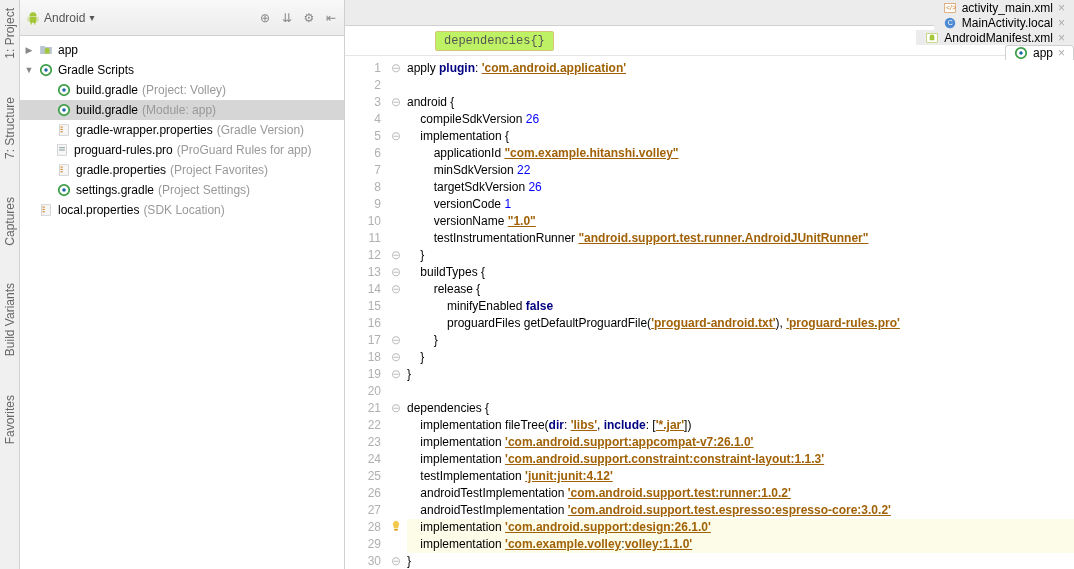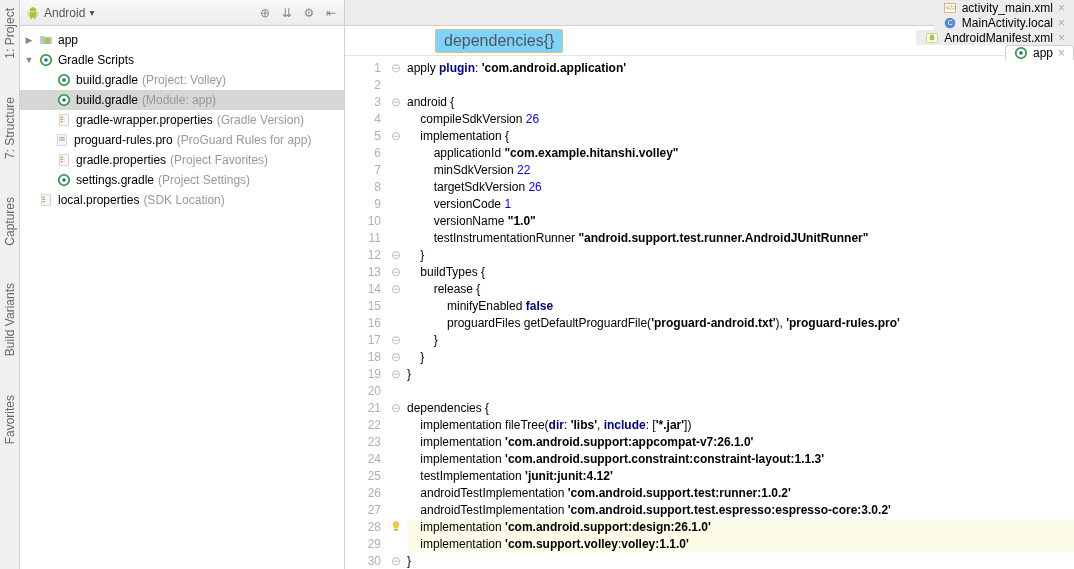--- a/index.html
+++ b/index.html
@@ -1,51 +1,51 @@
 <!DOCTYPE html>
 <html><head>
 <meta charset="utf-8">
 <style>
 * { margin:0; padding:0; box-sizing:border-box; font-family:"Segoe UI",Arial,sans-serif; font-size:12px; }
 body { background:#fff; display:flex; height:569px; width:1074px; overflow:hidden; }
 .sidebar-left { width:20px; background:#f0f0f0; border-right:1px solid #d0d0d0; display:flex; flex-direction:column; align-items:center; padding-top:4px; gap:30px; }
 .sidebar-tab { writing-mode:vertical-rl; transform:rotate(180deg); font-size:11px; color:#666; cursor:pointer; padding:4px 2px; display:flex; align-items:center; gap:4px; }
 .panel { width:325px; background:#fff; border-right:1px solid #d0d0d0; display:flex; flex-direction:column; }
-.panel-header { height:26px; background:linear-gradient(#f8f8f8,#ececec); border-bottom:1px solid #d0d0d0; display:flex; align-items:center; padding:0 6px; }
+.panel-header { height:36px; background:linear-gradient(#f8f8f8,#ececec); border-bottom:1px solid #d0d0d0; display:flex; align-items:center; padding:0 6px; }
 .panel-title { display:flex; align-items:center; gap:4px; flex:1; }
 .droid-icon { width:14px; height:14px; }
 .panel-title span { color:#555; }
 .dropdown-arrow { color:#888; font-size:10px; }
 .panel-header-icons { display:flex; gap:8px; color:#888; }
 .panel-header-icons span { cursor:pointer; width:14px; text-align:center; }
 .tree { flex:1; overflow:auto; padding:4px 0; }
 .tree-row { display:flex; align-items:center; height:20px; padding:0 4px; gap:4px; cursor:pointer; white-space:nowrap; }
 .tree-row.selected { background:#d6d6d6; }
 .tree-row .caret { width:10px; color:#888; font-size:9px; text-align:center; }
 .tree-row .ficon { width:16px; height:16px; display:flex; align-items:center; justify-content:center; flex-shrink:0; }
 .tree-row .label { color:#000; }
 .tree-row .hint { color:#999; }
 .editor-area { flex:1; display:flex; flex-direction:column; overflow:hidden; }
 .tabbar { height:26px; background:#ececec; border-bottom:1px solid #d0d0d0; display:flex; align-items:flex-end; padding-left:4px;flex-direction:column; }
 .tab { height:24px; padding:0 8px; display:flex; align-items:center; gap:5px; background:#ececec; border:1px solid transparent; border-bottom:none; cursor:pointer; }
 .tab.active { background:#fff; border-color:#d0d0d0; border-radius:3px 3px 0 0; position:relative; }
 .tab .tab-icon { width:14px; height:14px; }
 .tab .tab-close { color:#aaa; font-size:12px; }
 .breadcrumb-bar { height:30px; border-bottom:1px solid #e5e5e5; display:flex; align-items:center; padding-left:90px; }
-.breadcrumb-box { border:1px solid #d8c477; background:#7dd3fc; padding:2px 8px; border-radius:2px; font-family:Liberation Sans, sans-serif; color:#555; font-size:16px; }
+.breadcrumb-box { border:1px solid #d8c477; background:#bef264; padding:2px 8px; border-radius:2px; font-family:Liberation Mono, monospace; color:#555; font-size:12px; }
 .code-area { flex:1; display:flex; overflow:auto; font-family:Consolas,"Courier New",monospace; font-size:12px; line-height:17px; }
 .gutter { width:44px; text-align:right; color:#b0b0b0; padding:4px 8px 4px 0; user-select:none; background:#fff; }
 .gutter .ln { height:17px; }
 .fold-col { width:14px; padding-top:4px; color:#c0c0c0; font-size:9px; }
 .fold-col .fm { height:17px; text-align:center; }
 .code-col { flex:1; padding:4px 0 4px 4px; }
 .code-col .line { height:17px; white-space:pre; color:#000; }
 .code-col .line.hl { background:#fcfce8; }
 .k1 { color:#000080; font-weight:bold; }
-.str { color:#000000; font-weight:bold; }
+.str { color:#a16207; font-weight:bold;text-decoration:underline; }
 .num { color:#0000ff; }
 svg { display:block; }
 </style>
 </head>
 <body>
 
 <div class="sidebar-left">
   <div class="sidebar-tab">
       <span>1: Project</span>
     </div>
@@ -325,17 +325,17 @@
         <div class="line">}</div>
         <div class="line"></div>
         <div class="line">dependencies {</div>
         <div class="line">    implementation fileTree(<span class="k1">dir</span>: <span class="str">'libs'</span>, <span class="k1">include</span>: [<span class="str">'*.jar'</span>])</div>
         <div class="line">    implementation <span class="str">'com.android.support:appcompat-v7:26.1.0'</span></div>
         <div class="line">    implementation <span class="str">'com.android.support.constraint:constraint-layout:1.1.3'</span></div>
         <div class="line">    testImplementation <span class="str">'junit:junit:4.12'</span></div>
         <div class="line">    androidTestImplementation <span class="str">'com.android.support.test:runner:1.0.2'</span></div>
         <div class="line">    androidTestImplementation <span class="str">'com.android.support.test.espresso:espresso-core:3.0.2'</span></div>
         <div class="line hl">    implementation <span class="str">'com.android.support:design:26.1.0'</span></div>
-        <div class="line hl">    implementation <span class="str">'com.support.volley</span>:<span class="str">volley:1.1.0'</span></div>
+        <div class="line hl">    implementation <span class="str">'com.example.volley</span>:<span class="str">volley:1.1.0'</span></div>
         <div class="line">}</div>
       </div>
   </div>
 </div>
 
 </body></html>

